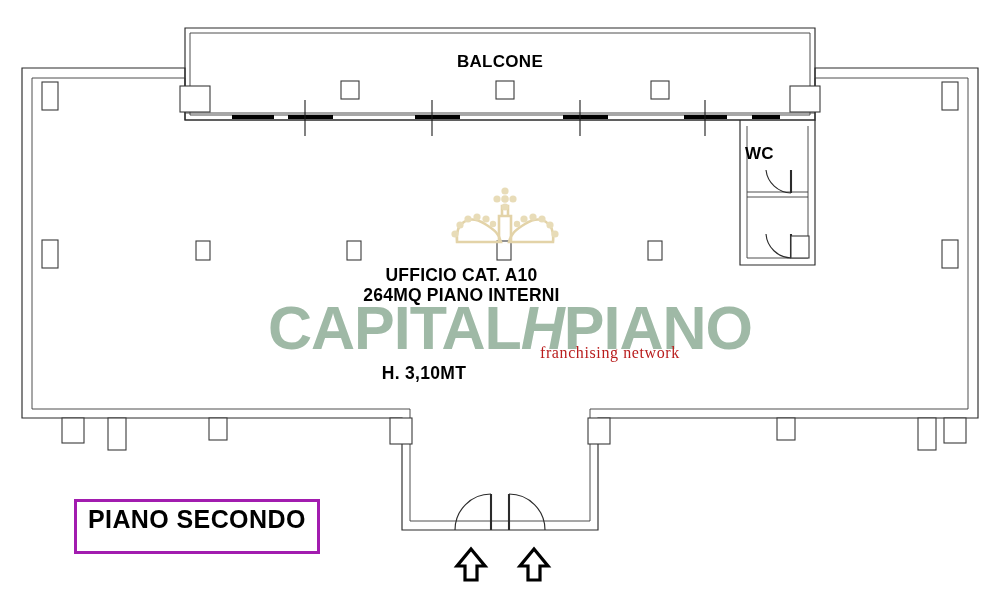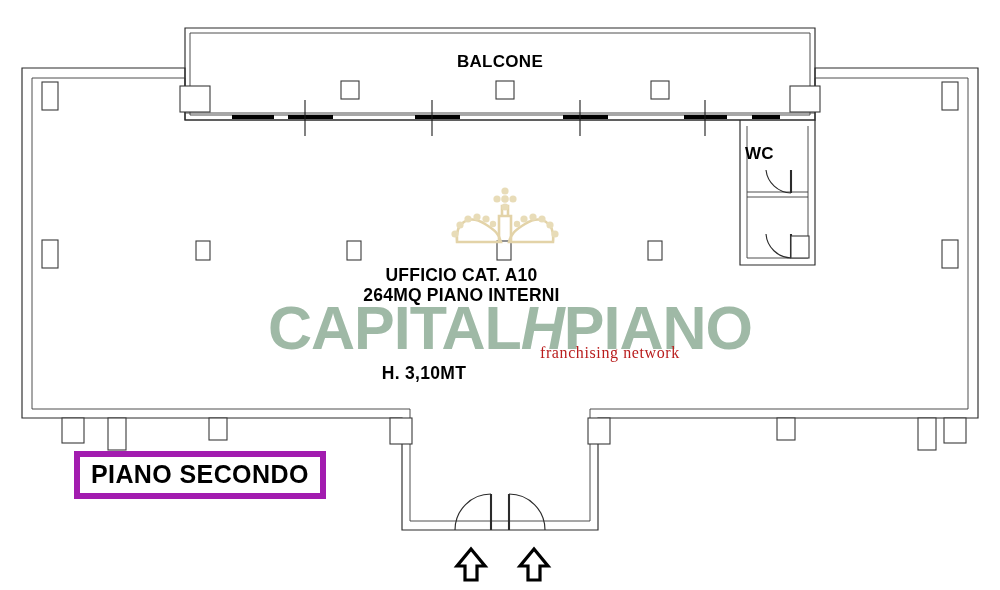--- a/index.html
+++ b/index.html
@@ -98,23 +98,23 @@
   }
   #label-height {
     left: 0; top: 363px; width: 848px;
     text-align: center;
     font-size: 17.5px;
     z-index: 6;
   }
   #floor-badge {
     position: absolute;
     left: 74px;
-    top: 451px;
-    border: 6px solid #a21caf;
-    padding: 3px 11px 5px 11px;
+    top: 499px;
+    border: 3px solid #a21caf;
+    padding: 3px 11px 18px 11px;
     background: transparent;
     z-index: 7;
   }
   #floor-badge-inner {
     font-size: 25px;
     font-weight: bold;
     color: #000;
     letter-spacing: 0.4px;
     line-height: 28px;
     font-family: "Liberation Sans", sans-serif;

